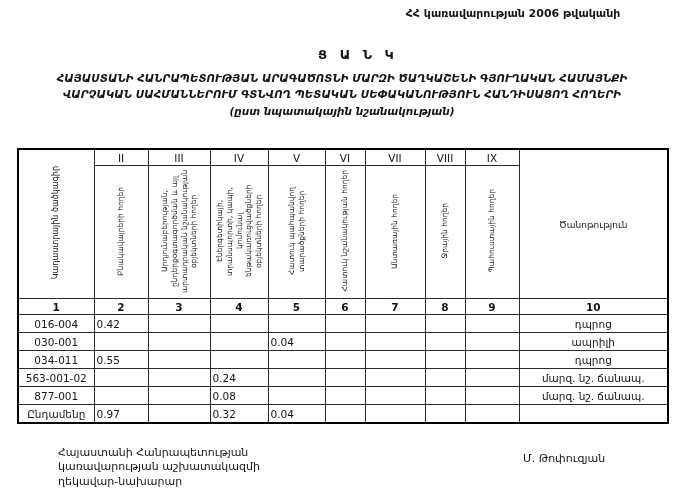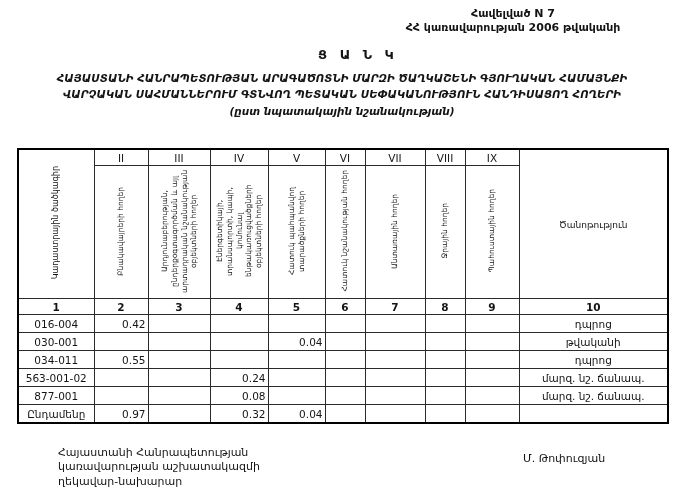--- a/index.html
+++ b/index.html
@@ -33,37 +33,36 @@
   td.numeral { height:15px; text-align:center; font-size:10px; }
   td.hcell { height:132px; text-align:center; vertical-align:middle; }
   .vert {
     writing-mode:vertical-rl; transform:rotate(180deg);
     display:inline-block; max-height:124px;
     font-size:7.5px; line-height:1.3; white-space:normal;
   }
   .vert-tall { max-height:140px; font-size:8px; }
   td.colnum { height:15px; text-align:center; font-weight:bold; font-size:10px; }
   td.code { text-align:center; padding-left:4px; height:17px; }
-  td.val { text-align:right; height:17px; }
+  td.val { text-align:left; height:17px; }
   td.note-val { text-align:center; height:17px; font-size:10px; }
   .footer-left {
     position:absolute; left:58px; top:446px;
     font-size:11px; line-height:1.3;
   }
   .signature {
     position:absolute; left:523px; top:452px; font-size:11px;
   }
 </style>
 </head>
 <body>
 
 <div class="page">
 
   <div class="annex">
-    <div>Հավելված N 7</div>
     <div>ՀՀ կառավարության 2006 թվականի</div>
   </div>
 
   <div class="doc-title">Ց Ա Ն Կ</div>
 
   <div class="subtitle">
     <div>ՀԱՅԱՍՏԱՆԻ ՀԱՆՐԱՊԵՏՈՒԹՅԱՆ ԱՐԱԳԱԾՈՏՆԻ ՄԱՐԶԻ ԾԱՂԿԱՇԵՆԻ ԳՅՈՒՂԱԿԱՆ ՀԱՄԱՅՆՔԻ</div>
     <div>ՎԱՐՉԱԿԱՆ ՍԱՀՄԱՆՆԵՐՈՒՄ ԳՏՆՎՈՂ ՊԵՏԱԿԱՆ ՍԵՓԱԿԱՆՈՒԹՅՈՒՆ ՀԱՆԴԻՍԱՑՈՂ ՀՈՂԵՐԻ</div>
     <div class="paren">(ըստ նպատակային նշանակության)</div>
   </div>
@@ -156,21 +155,21 @@
     <tr>
       <td class="code">030-001</td>
       <td class="val"></td>
       <td class="val"></td>
       <td class="val"></td>
       <td class="val">0.04</td>
       <td class="val"></td>
       <td class="val"></td>
       <td class="val"></td>
       <td class="val"></td>
-      <td class="note-val">թվականի</td>
+      <td class="note-val">ապրիլի</td>
     </tr>
 
     <tr>
       <td class="code">034-011</td>
       <td class="val">0.55</td>
       <td class="val"></td>
       <td class="val"></td>
       <td class="val"></td>
       <td class="val"></td>
       <td class="val"></td>

